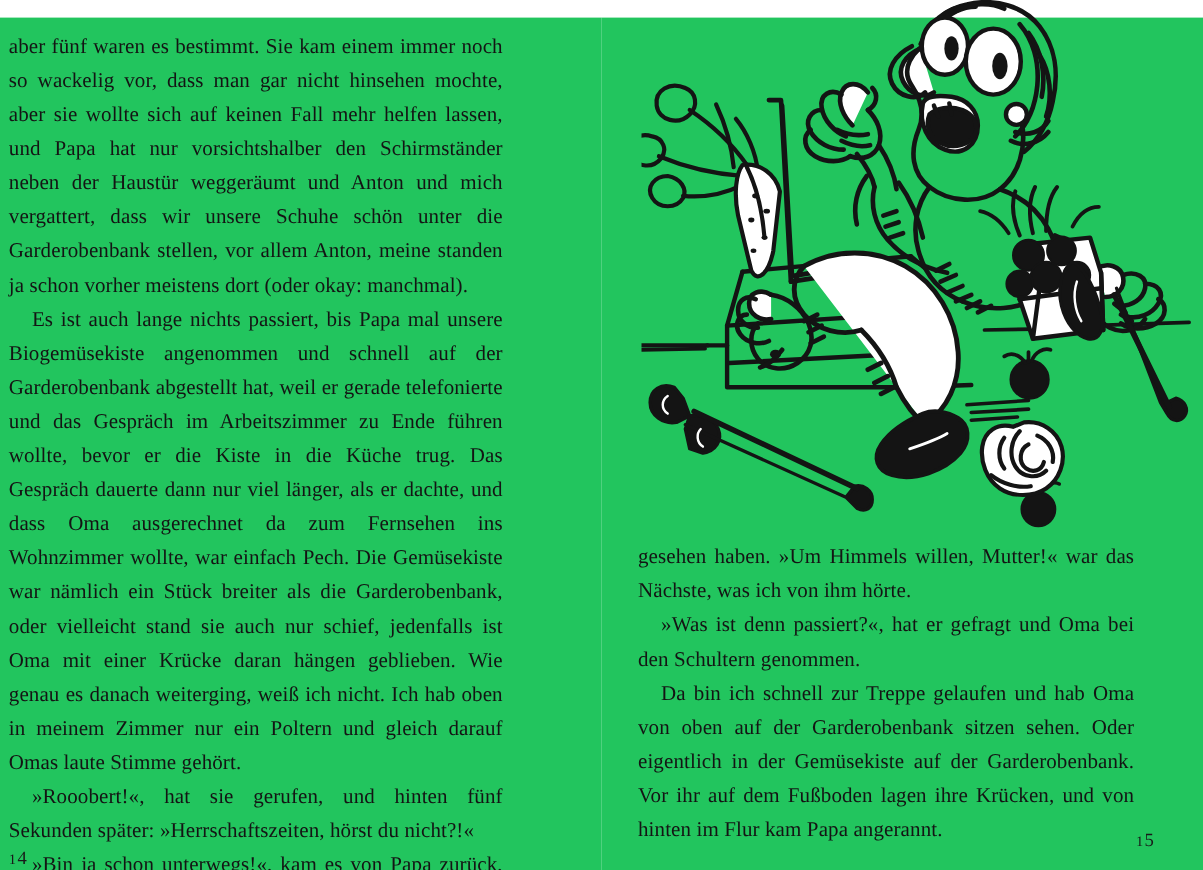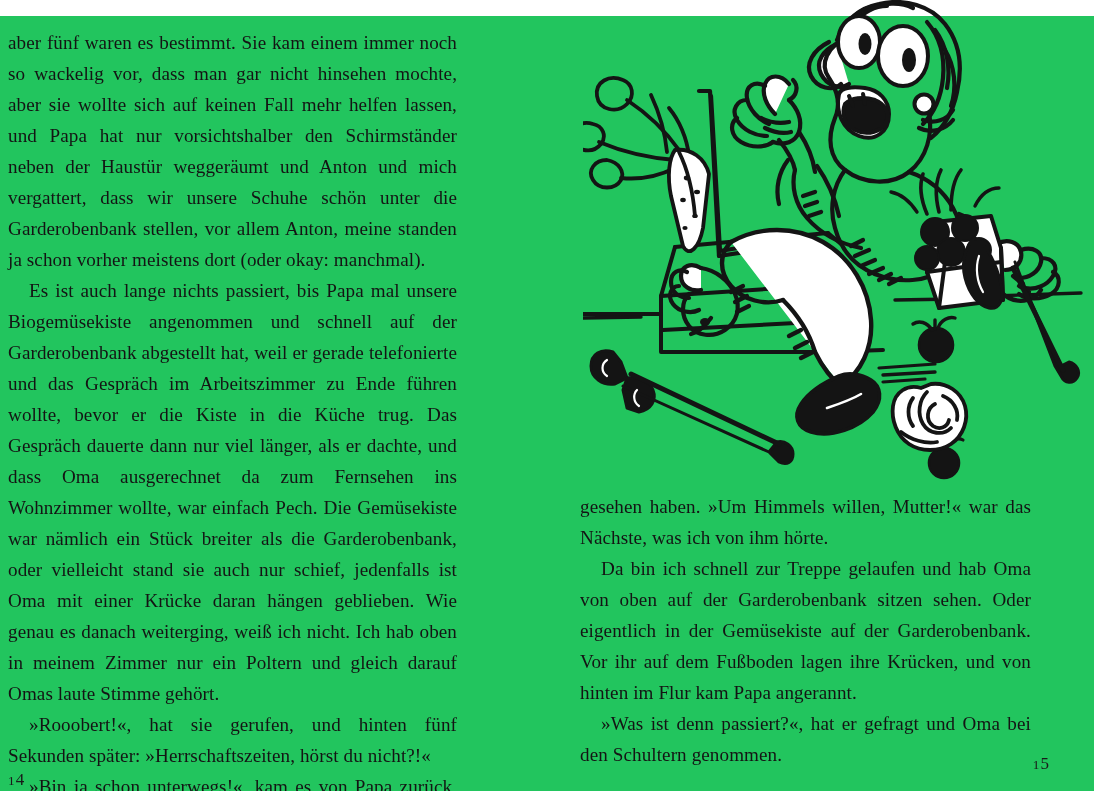--- a/index.html
+++ b/index.html
@@ -355,17 +355,17 @@
         </g>
 
       </g>
     </svg>
   </div>
 
   <div class="folio folio-right"><span class="d1">1</span><span>5</span></div>
 
   <div class="textcol col-right">
     <p>gesehen haben. »Um Himmels willen, Mutter!« war das Nächste, was ich von ihm hörte.</p>
+    <p class="indent">»Was ist denn passiert?«, hat er gefragt und Oma bei den Schultern genommen.</p>
     <p class="indent">Da bin ich schnell zur Treppe gelaufen und hab Oma von oben auf der Garderobenbank sitzen sehen. Oder eigentlich in der Gemüsekiste auf der Garderobenbank. Vor ihr auf dem Fußboden lagen ihre Krücken, und von hinten im Flur kam Papa angerannt.</p>
-    <p class="indent">»Was ist denn passiert?«, hat er gefragt und Oma bei den Schultern genommen.</p>
   </div>
 
 </div>
 
 </body></html>

